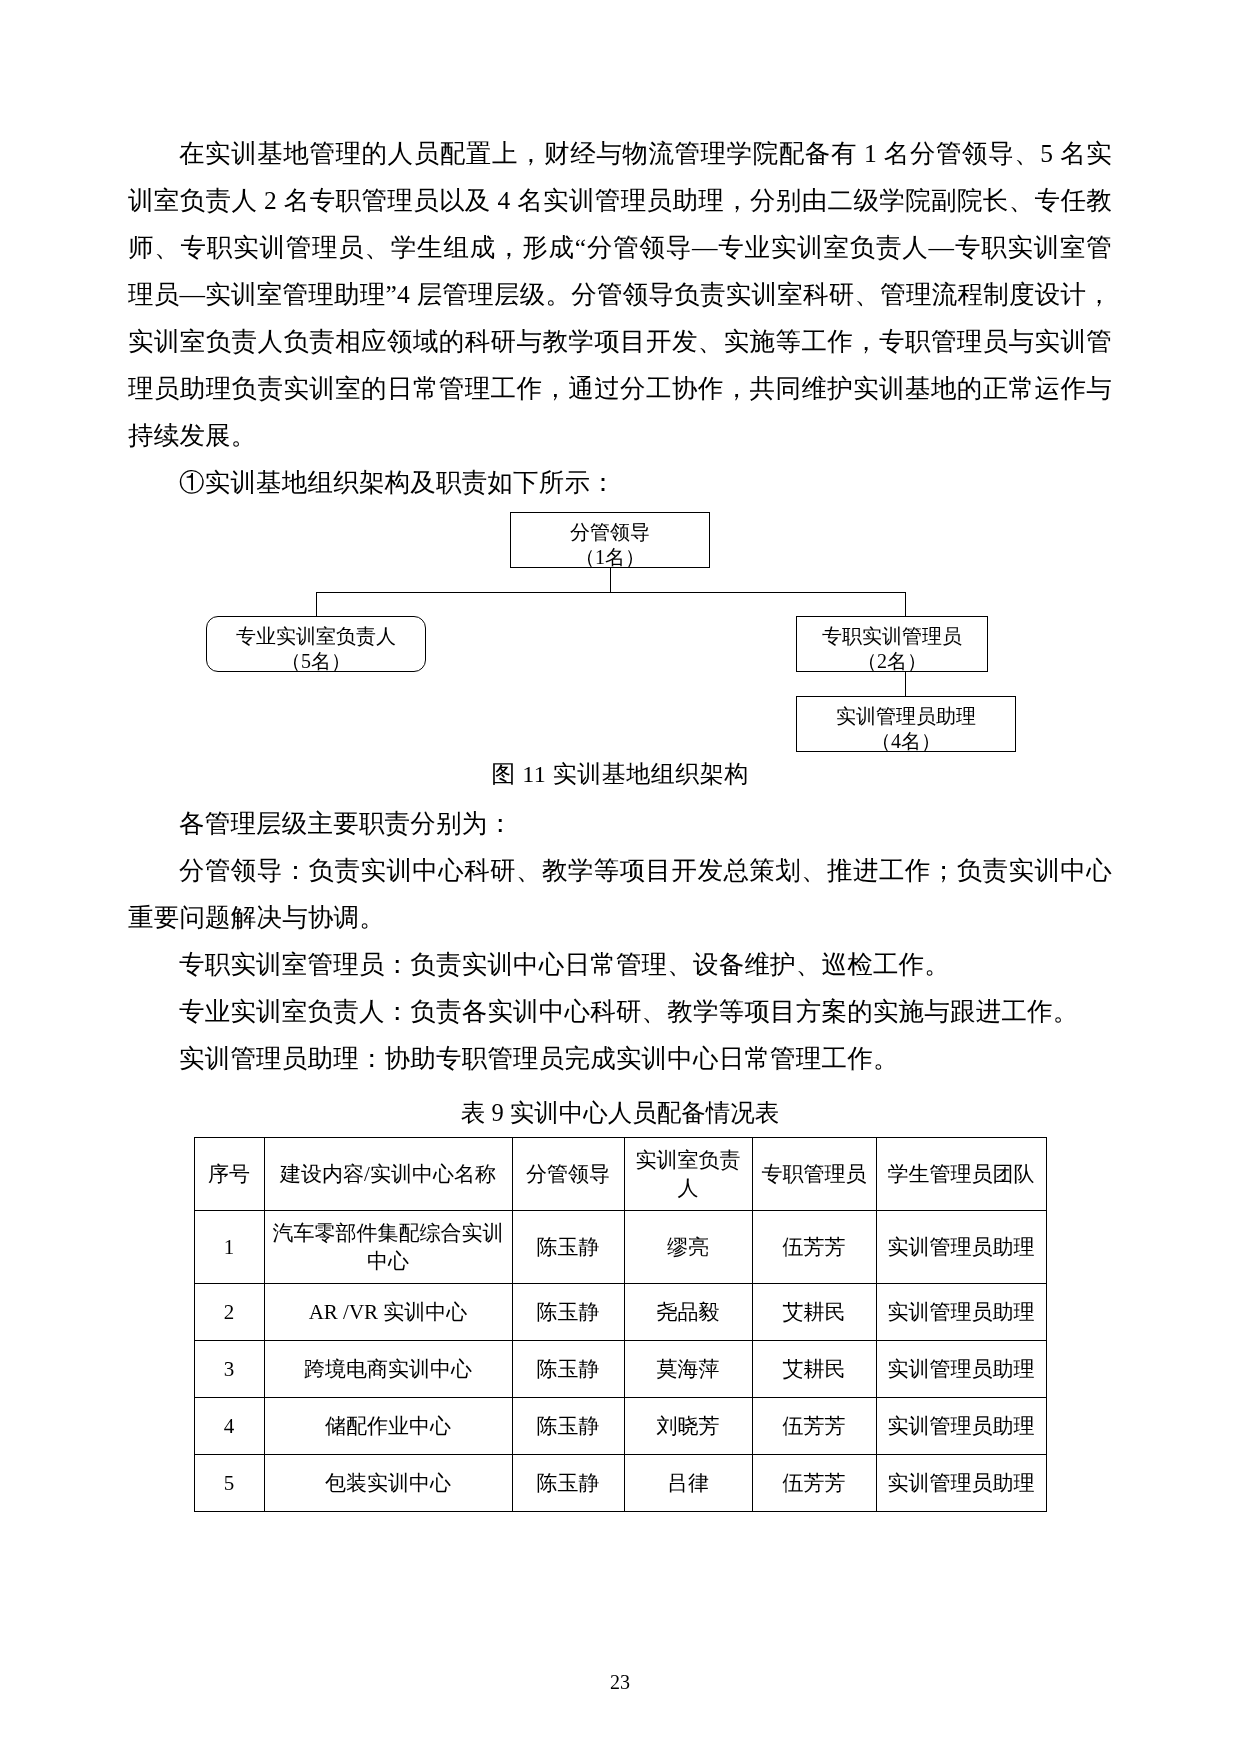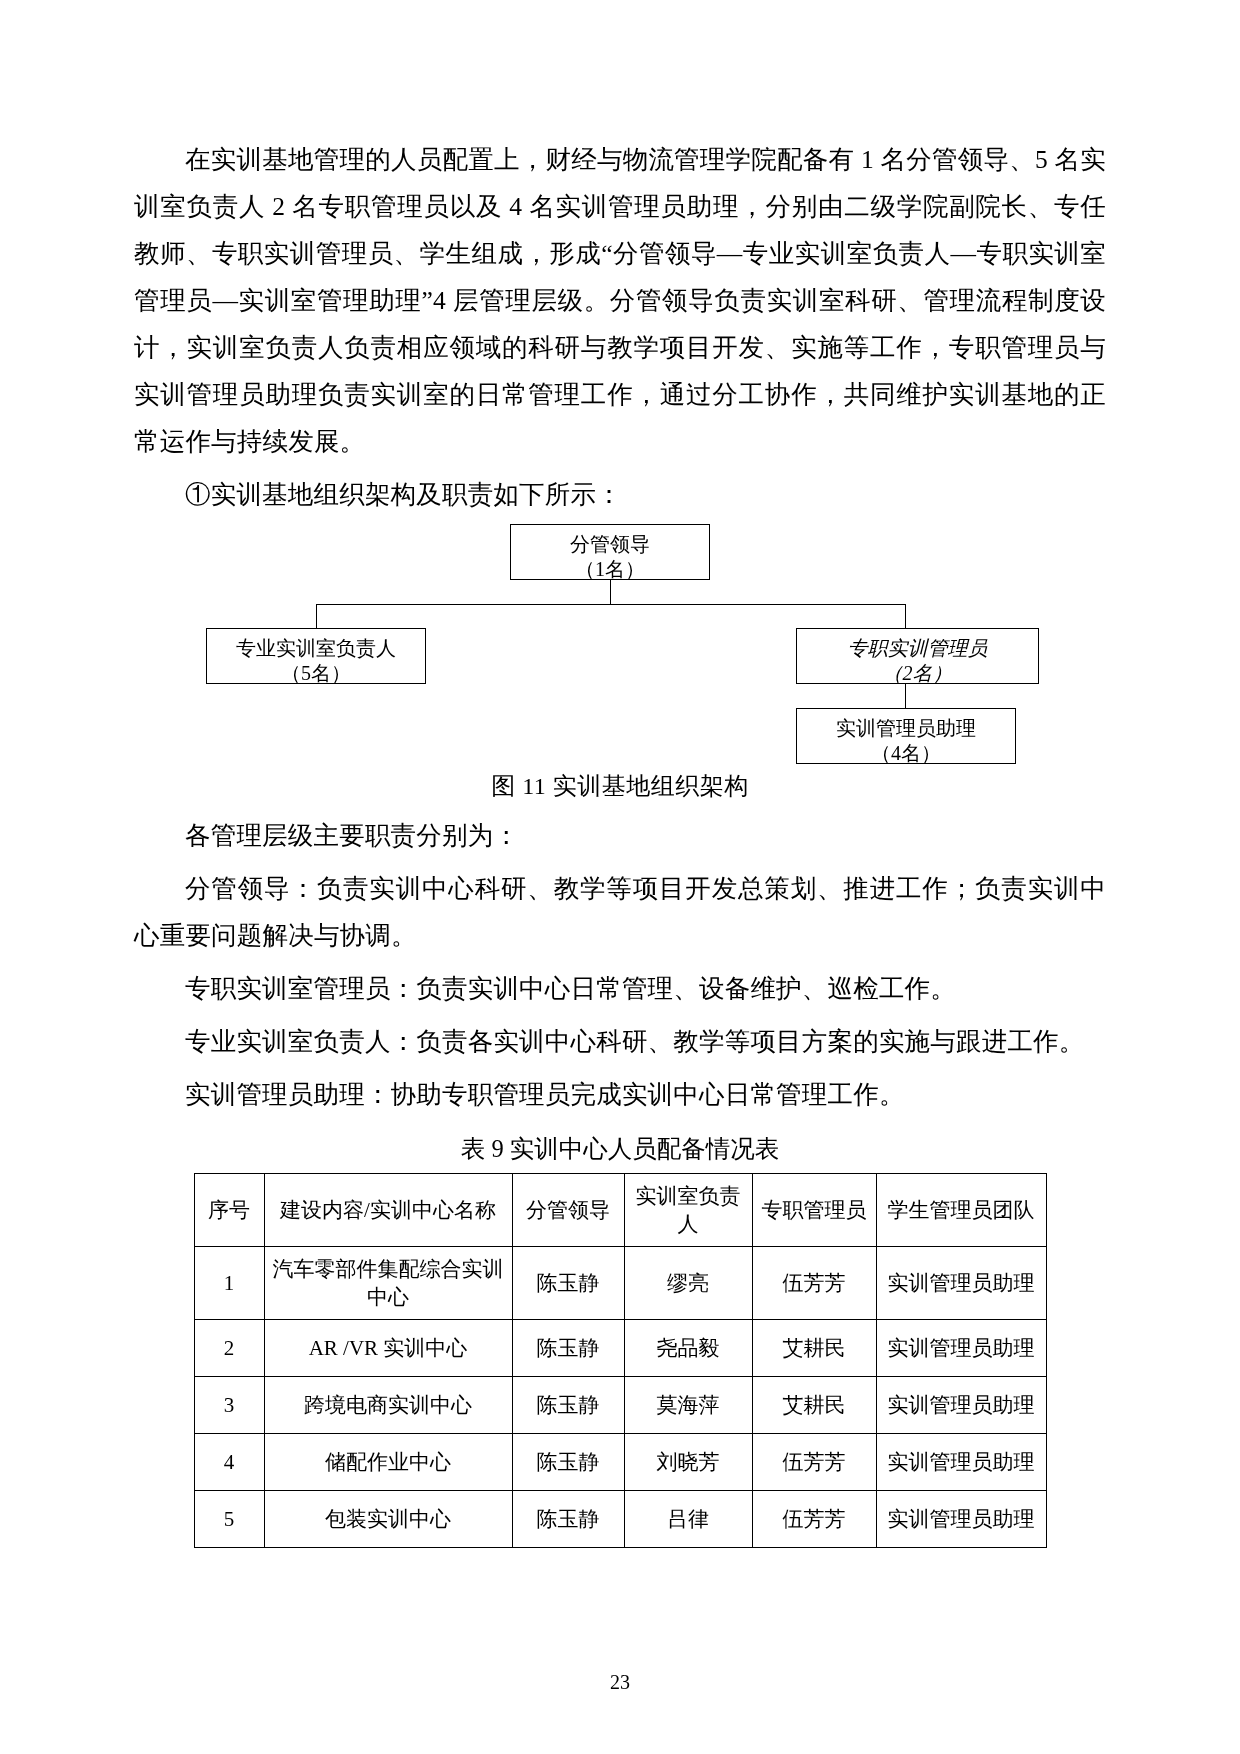--- a/index.html
+++ b/index.html
@@ -15,21 +15,21 @@
     position: relative;
   }
   .page {
     position: relative;
     width: 1240px;
     height: 1754px;
     box-sizing: border-box;
     padding: 130px 128px 60px 128px;
   }
   p.body-text {
-    margin: 6px;
+    margin: 0;
     font-size: 25.5px;
     line-height: 47px;
     text-align: justify;
     text-justify: inter-ideograph;
     letter-spacing: 0.2px;
   }
   p.indent {
     text-indent: 2em;
   }
 
@@ -125,26 +125,26 @@
       <span class="l2">（1名）</span>
     </div>
 
     <div class="org-line" style="left:482px; top:56px; width:1.3px; height:24px;"></div>
 
     <div class="org-line" style="left:188px; top:80px; width:590px; height:1.3px;"></div>
 
     <div class="org-line" style="left:188px; top:80px; width:1.3px; height:24px;"></div>
     <div class="org-line" style="left:777px; top:80px; width:1.3px; height:24px;"></div>
 
-    <div class="org-box" style="left:78px; top:104px; width:220px; height:56px;">
+    <div class="org-box" style="left:78px; top:104px; width:220px; height:56px;border-radius:12px;">
       <span>专业实训室负责人</span>
       <span class="l2">（5名）</span>
     </div>
 
-    <div class="org-box" style="left:668px; top:104px; width:243px; height:56px;font-style:italic;">
+    <div class="org-box" style="left:668px; top:104px; width:192px; height:56px;">
       <span>专职实训管理员</span>
       <span class="l2">（2名）</span>
     </div>
 
     <div class="org-line" style="left:777px; top:160px; width:1.3px; height:24px;"></div>
 
     <div class="org-box" style="left:668px; top:184px; width:220px; height:56px;">
       <span>实训管理员助理</span>
       <span class="l2">（4名）</span>
     </div>

